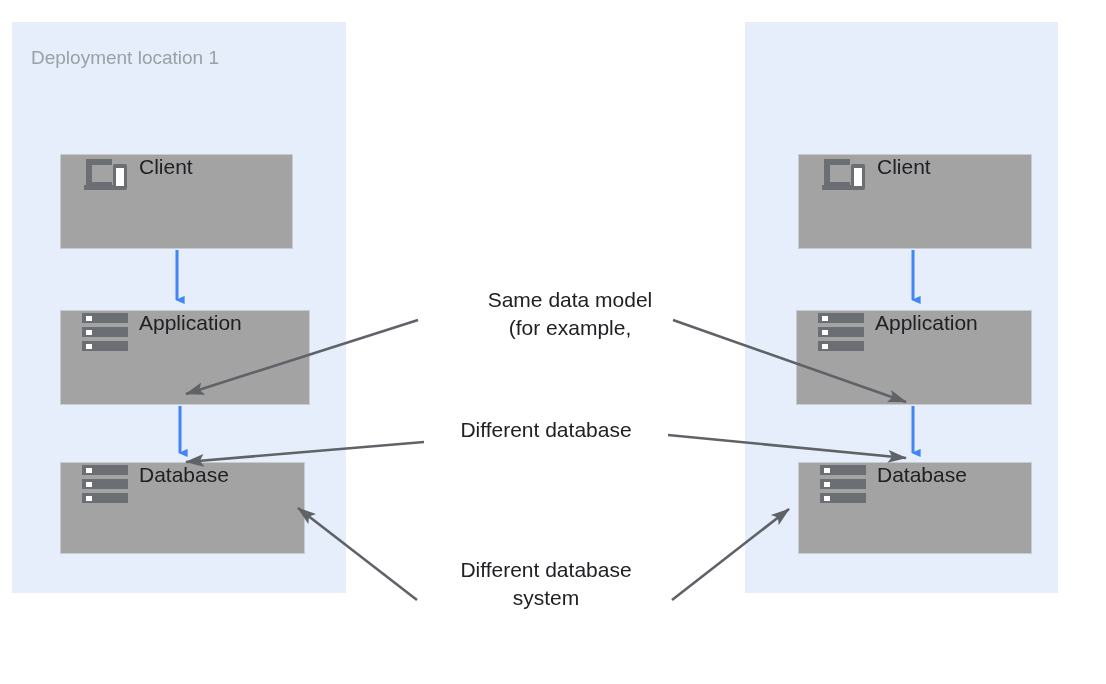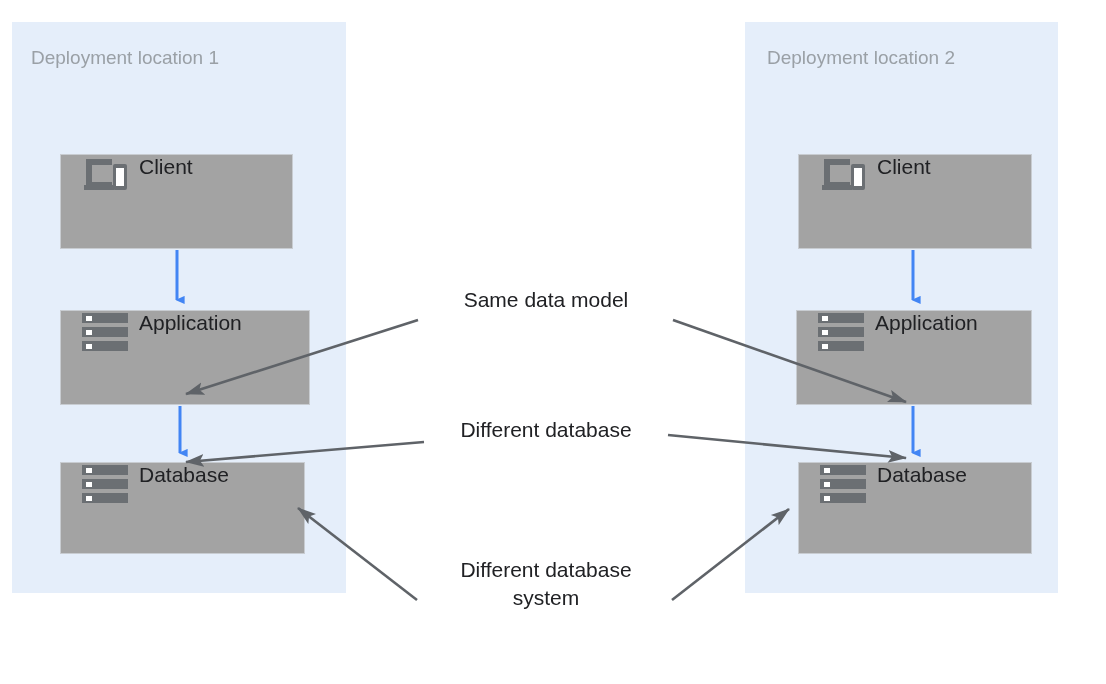--- a/index.html
+++ b/index.html
@@ -69,21 +69,20 @@
 </style>
 </head>
 <body>
 
 <div id="canvas">
 
   <div class="zone" style="left:12px; top:22px; width:334px; height:571px;"></div>
   <div class="zone-label" style="left:31px; top:47px;">Deployment location 1</div>
 
   <div class="zone" style="left:745px; top:22px; width:337px; height:571px;"></div>
-  <div class="zone-label" style="left:767px; top:47px;">Deployment location 2</div>
 
   <div class="node" style="left:60px; top:154px; width:233px; height:95px;">
     <span class="icon-wrap">
       <svg width="46" height="38" viewBox="0 0 46 38" aria-hidden="true">
         <path d="M4 4 H30 V10 H10 V27 H30 V33 H4 Z" fill="#6b6f73"></path>
         <rect x="2" y="30" width="30" height="5" fill="#6b6f73"></rect>
         <rect x="31" y="9" width="14" height="26" rx="2" fill="#6b6f73"></rect>
         <rect x="34" y="13" width="8" height="18" fill="#ffffff"></rect>
       </svg>
     </span>
@@ -151,22 +150,23 @@
         <rect x="6" y="5" width="6" height="5" fill="#ffffff"></rect>
         <rect x="2" y="16" width="46" height="10" fill="#6b6f73"></rect>
         <rect x="6" y="19" width="6" height="5" fill="#ffffff"></rect>
         <rect x="2" y="30" width="46" height="10" fill="#6b6f73"></rect>
         <rect x="6" y="33" width="6" height="5" fill="#ffffff"></rect>
       </svg>
     </span>
     <span class="node-label">Database</span>
   </div>
 
-  <div class="annotation" style="left:428px; top:286px; width:236px;">
+  <div class="annotation" style="left:452px; top:286px; width:236px;">
     <div>Same data model</div>
+    <div>(for example,</div>
   </div>
 
   <div class="annotation" style="left:428px; top:416px; width:236px;">
     <div>Different database</div>
   </div>
 
   <div class="annotation" style="left:428px; top:556px; width:236px;">
     <div>Different database</div>
     <div>system</div>
   </div>

